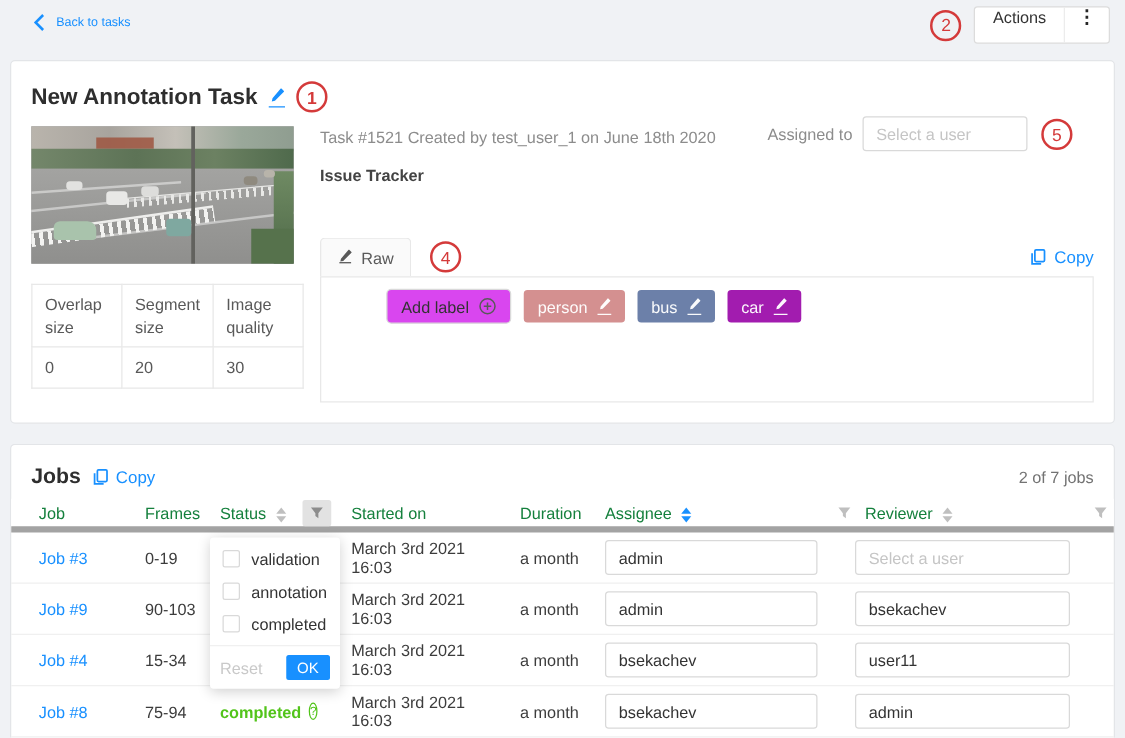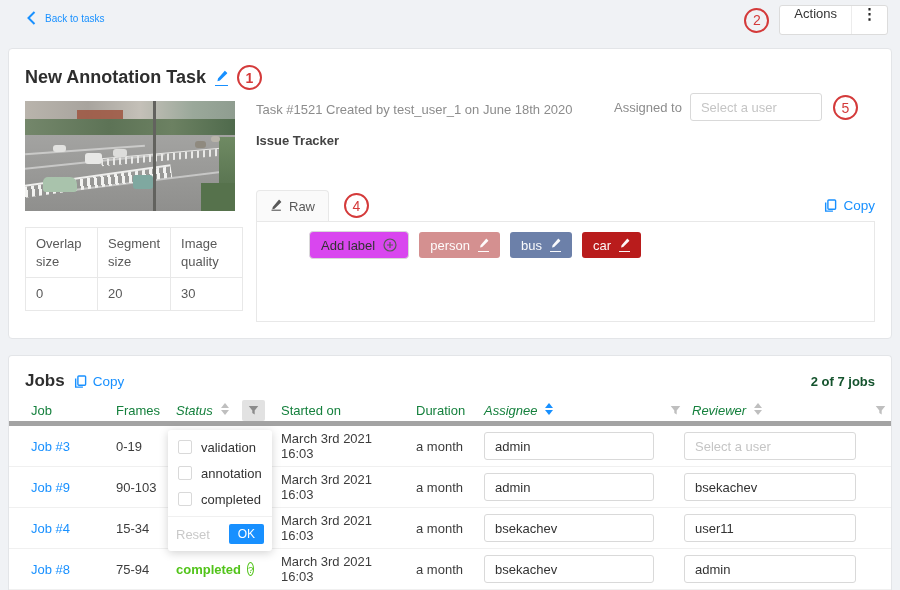--- a/index.html
+++ b/index.html
@@ -73,28 +73,28 @@
   .tabs-bar .mark { align-self:center; margin-left:12px; }
   .copy-link { margin-left:auto; align-self:center; display:flex; align-items:center; gap:6px; color:#1890ff; cursor:pointer; font-size:13.5px; }
   .tab-content { position:absolute; left:247px; top:172px; right:16px; height:101px; border:1px solid #e8e8e8; background:#fff; padding:9px 10px; display:flex; align-items:flex-start; gap:10px; }
   .add-label-btn { height:28px; border:1px solid #d9d9d9; border-radius:4px; background:#d946ef; padding:0 11px; display:flex; align-items:center; gap:8px; font-size:13px; color:#333; cursor:pointer;margin-left:42px; }
   .chip { height:26px; margin-top:1px; border-radius:3px; padding:0 11px; display:flex; align-items:center; gap:8px; color:rgba(255,255,255,.96); font-size:13px; cursor:pointer; }
   .chip .edit-link { color:rgba(255,255,255,.96); border-bottom-color:rgba(255,255,255,.96); }
 
   
   .jobs-header { position:absolute; left:16px; right:16px; top:12px; height:26px; display:flex; align-items:center; gap:9px; }
   .jobs-title { font-size:17px; font-weight:700; color:#2e2e2e; }
-  .jobs-count { margin-left:auto; color:#14532d; font-size:13px;font-weight:bold; }
+  .jobs-count { margin-left:auto; color:#737373; font-size:13px; }
 
   .jt { position:absolute; left:0; right:0; top:43px; }
   .jt-row { display:grid; grid-template-columns:107px 60px 58px 39px 135px 68px 193px 12px 188px 1fr; align-items:center; height:41px; border-bottom:1px solid #f0f0f0; }
   .jt-head { height:27px; border-bottom:5px solid #a3a3a3; color:#15803d; background:#fff; }
   .cell-pad { padding-left:22px; }
   .cell-pad8 { padding-left:8px; }
-  .head-flex { display:flex; align-items:flex-start; gap:8px;font-style:italic; }
+  .head-flex { display:flex; align-items:flex-end; gap:8px; }
   .job-link { color:#1890ff; cursor:pointer; padding-left:22px; }
   .txt { color:#3c3c3c; }
   .status-done { color:#52c41a; font-weight:700; display:flex; align-items:center; gap:6px; }
   .q-circle { width:14px; height:14px; border:1px solid #52c41a; border-radius:50%; color:#52c41a; font-size:9.5px; font-weight:400; display:flex; align-items:center; justify-content:center; cursor:pointer; }
   .row-input { width:170px; height:28px; margin-left:8px; border:1px solid #d9d9d9; border-radius:3px; padding:0 10px; font-size:13px; color:#333; background:#fff; outline:none; }
   .row-input::placeholder { color:#c5c5c5; }
   .row-input.rev { width:172px; margin-left:3px; }
 
   .sorter { display:inline-flex; flex-direction:column; gap:2px; cursor:pointer; }
   .c-up { width:0; height:0; border-left:4px solid transparent; border-right:4px solid transparent; border-bottom:5px solid #bfbfbf; }
@@ -237,21 +237,21 @@
       </span>
     </div>
     <div class="chip" style="background: rgb(108, 128, 169);">
       <span>bus</span>
       <span class="edit-link">
         <svg width="11" height="11" viewBox="0 0 16 16">
             <path fill="currentColor" d="M11.8 1.1c.2-.2.5-.2.7 0l2.4 2.4c.2.2.2.5 0 .7l-8.8 8.8-3.1.7.7-3.1z"></path>
           </svg>
       </span>
     </div>
-    <div class="chip" style="background: #b91c1c;">
+    <div class="chip" style="background: #a21caf;">
       <span>car</span>
       <span class="edit-link">
         <svg width="11" height="11" viewBox="0 0 16 16">
             <path fill="currentColor" d="M11.8 1.1c.2-.2.5-.2.7 0l2.4 2.4c.2.2.2.5 0 .7l-8.8 8.8-3.1.7.7-3.1z"></path>
           </svg>
       </span>
     </div>
   </div>
 </div>
 

